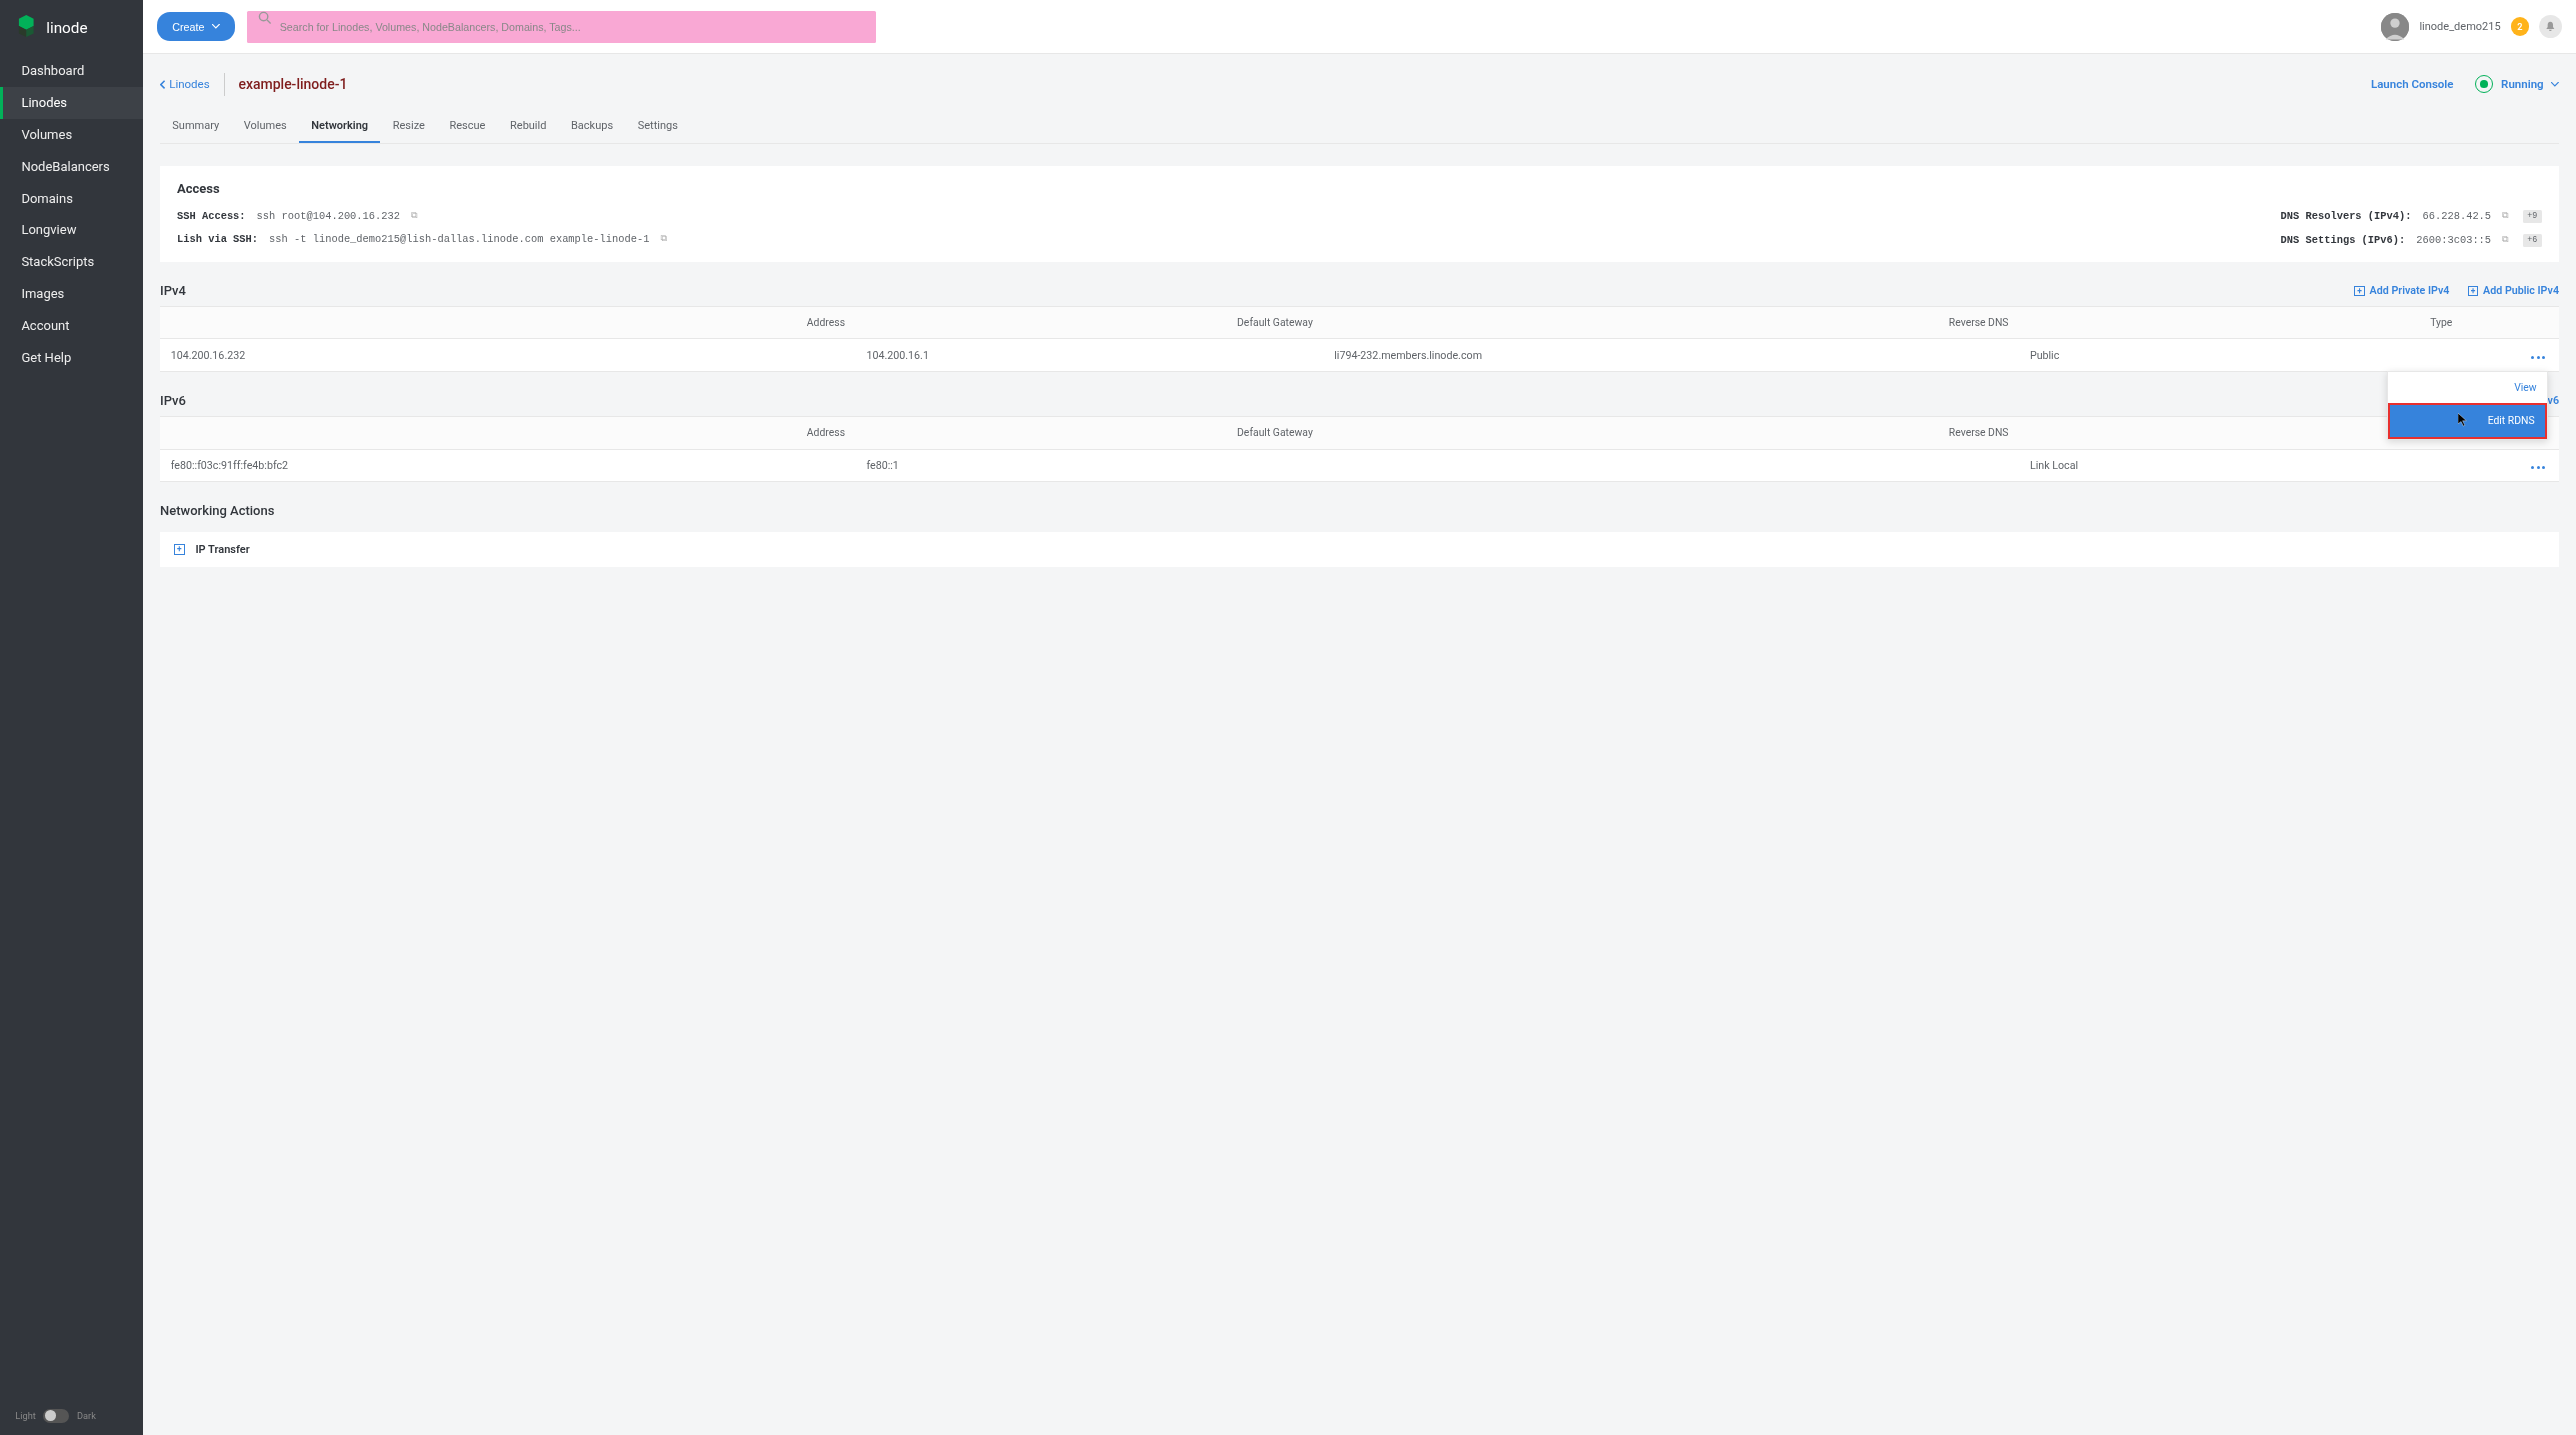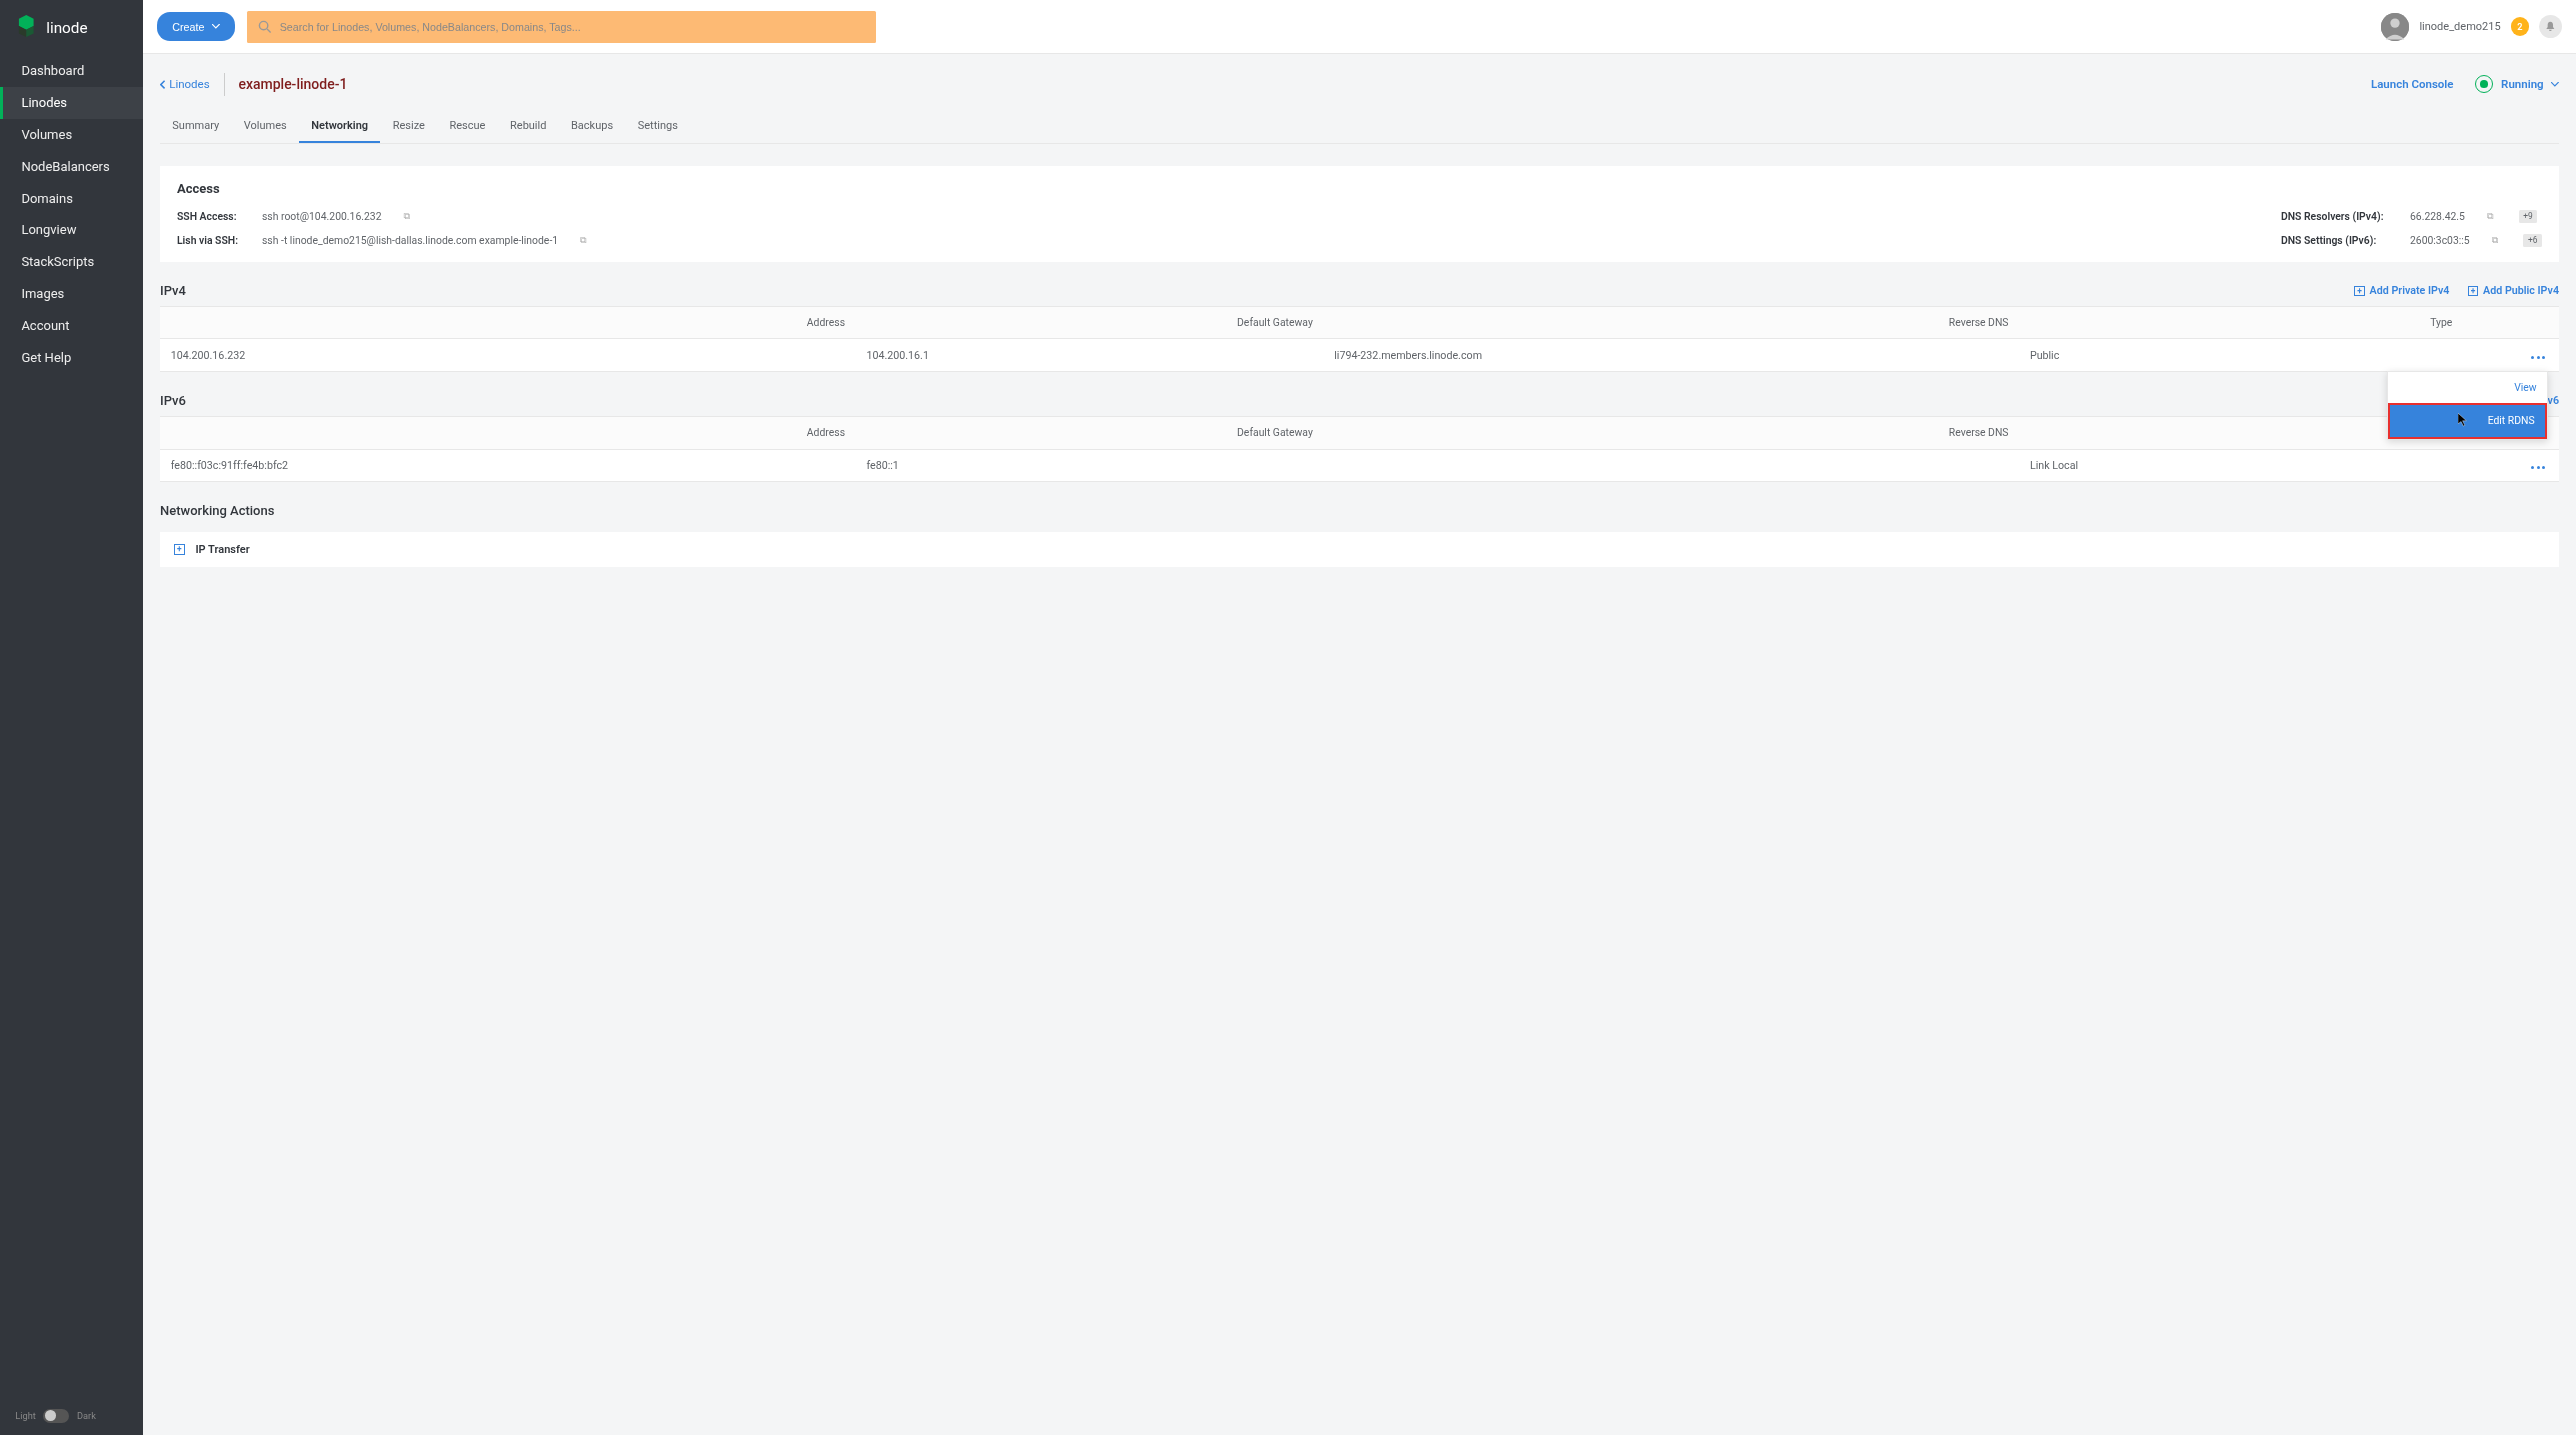--- a/index.html
+++ b/index.html
@@ -15,21 +15,21 @@
     .nav-item { padding: 8.4px 18.4px; color: #eee; font-size: 13px; cursor: pointer; border-left: 3.1px solid transparent; }
     .nav-item.active { border-left: 3.1px solid #02b159; background: #3d4147; color: #fff; }
     .theme-toggle { display: flex; align-items: center; gap: 7.7px; padding: 12.3px 15.3px; color: #888; font-size: 9.2px; }
     .toggle-switch { width: 26px; height: 14px; background: #555; border-radius: 7px; position: relative; cursor: pointer; }
     .toggle-knob { width: 10.7px; height: 10.7px; background: #ccc; border-radius: 50%; position: absolute; top: 1.5px; left: 1.5px; }
     
     
     .main { flex: 1; display: flex; flex-direction: column; }
     .topbar { background: #fff; display: flex; align-items: center; padding: 10.7px 14px; gap: 12.3px; border-bottom: 0.8px solid #e7e7e7; }
     .create-btn { background: #3683dc; color: #fff; border: none; padding: 8.4px 15.3px; font-size: 10.7px; font-weight: 500; cursor: pointer; display: flex; align-items: center; gap: 7.7px; border-radius: 13px; }
-    .search-wrap { flex: 1; display: flex; align-items: center; background: #fdba74; border-radius: 1.5px; padding: 0 10.7px; height: 32px; max-width: 629px; }
+    .search-wrap { flex: 1; display: flex; background: #f9a8d4; border-radius: 1.5px; padding: 0 10.7px; height: 32px; max-width: 629px; }
     .search-input { flex: 1; border: none; background: transparent; font-size: 10.7px; color: #606469; outline: none; margin-left: 7.7px; }
     .search-input::placeholder { color: #888; }
     .user-area { display: flex; align-items: center; gap: 10px; margin-left: auto; }
     .avatar { width: 28px; height: 28px; border-radius: 50%; background: #888; display: flex; align-items: center; justify-content: center; }
     .username { font-size: 11px; color: #606469; }
     .badge-count { min-width: 18.4px; height: 18.4px; border-radius: 9.2px; background: #ffb31a; color: #fff; display: flex; align-items: center; justify-content: center; font-size: 9.2px; font-weight: 600; }
     .notif-btn { width: 23px; height: 23px; border-radius: 50%; background: #e7e7e7; display: flex; align-items: center; justify-content: center; cursor: pointer; }
     
     
     .content { padding: 18.4px 17px 31px; }
@@ -45,21 +45,21 @@
     .status-label { color: #3683dc; font-size: 11.5px; font-weight: 600; }
     
     .tabs { display: flex; border-bottom: 0.8px solid #e7e7e7; margin-bottom: 21.5px; }
     .tab { padding: 9.2px 12.3px; color: #606469; font-size: 11px; cursor: pointer; border-bottom: 2.3px solid transparent; }
     .tab.active { color: #32363c; font-weight: 600; border-bottom-color: #3683dc; }
     
     .panel { background: #fff; padding: 15.3px 17px; margin-bottom: 21.5px; }
     .panel-title { font-size: 13px; font-weight: 700; color: #32363c; margin-bottom: 14px; }
     .access-grid { display: flex; gap: 46px; }
     .access-col { display: flex; flex-direction: column; gap: 10.7px; }
-    .access-row { display: flex; gap: 22px; font-size: 10.4px; }
+    .access-row { display: flex; gap: 11px; font-size: 10.4px; font-family: Liberation Mono, monospace; }
     .access-label { font-weight: 600; color: #32363c; min-width: 63px; }
     .access-value { color: #606469; }
     .copy-icon { color: #aaa; cursor: pointer; font-size: 9.2px; }
     .more-chip { background: #e7e7e7; color: #606469; padding: 1.5px 4.6px; font-size: 8.4px; border-radius: 1.5px; margin-left: 3.1px; cursor: pointer; }
     
     .section-header { display: flex; align-items: center; margin-bottom: 7.7px; }
     .section-title { font-size: 13px; font-weight: 500; color: #32363c; }
     .section-actions { margin-left: auto; display: flex; gap: 18.4px; }
     .add-link { color: #3683dc; font-size: 10.7px; font-weight: 600; cursor: pointer; display: flex; align-items: center; gap: 4.6px; }
     .plus-icon { width: 10.7px; height: 10.7px; border: 0.8px solid #3683dc; display: inline-flex; align-items: center; justify-content: center; font-size: 8.4px; line-height: 1; }

